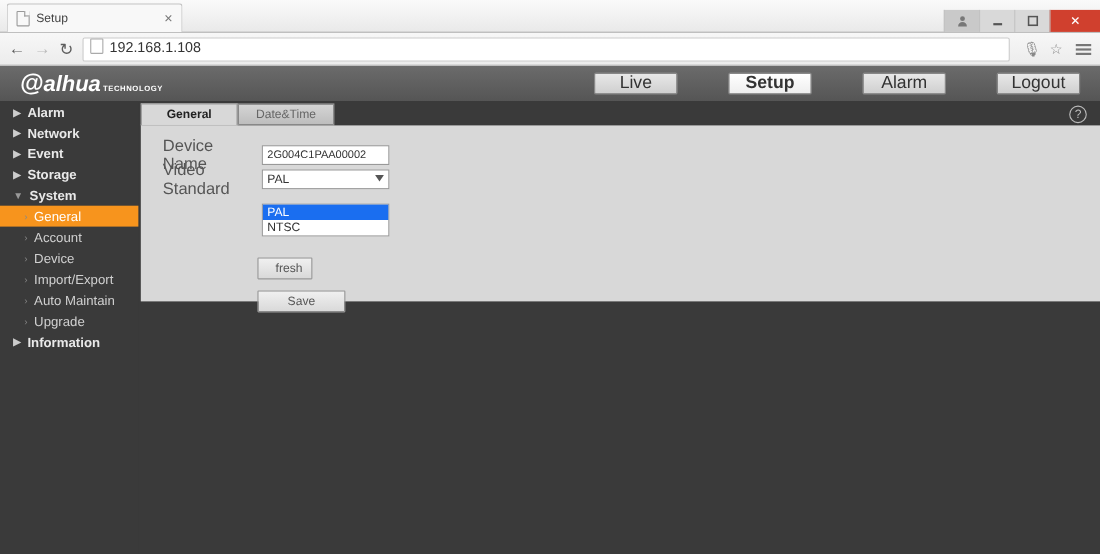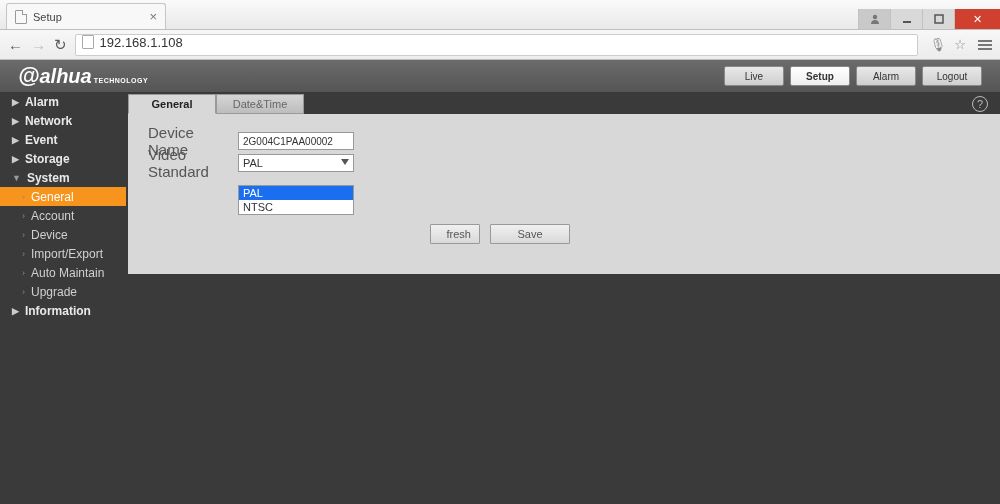--- a/index.html
+++ b/index.html
@@ -24,21 +24,21 @@
   .addr-icons { display:flex; gap:8px; color:#888; font-size:13px; padding:0 4px;}
   .hamburger { display:flex; flex-direction:column; gap:2px; justify-content:center;}
   .hamburger span{ width:14px; height:2px; background:#777;}
 
   
   .app-header { height: 32px; background: linear-gradient(#6b6b6b,#555); display:flex; align-items:center; padding:0 18px; }
   .logo { color:#fff; font-size:20px; font-weight:bold; letter-spacing:0; font-style:italic; display:flex; align-items:baseline;}
   .logo small { font-size:7px; font-style:normal; letter-spacing:0.5px; margin-left:2px;}
   .logo .at { font-size:22px; }
   .top-tabs { margin-left:auto; display:flex; gap:6px; }
-  .top-tab { width:60px; height:20px; background:linear-gradient(#e8e8e8,#cfcfcf); border:1px solid #888; border-radius:2px; font-size:10px; color:#333; display:flex; align-items:center; justify-content:center;}
+  .top-tab { width:76px; height:20px; background:linear-gradient(#e8e8e8,#cfcfcf); border:1px solid #888; border-radius:2px; font-size:16px; color:#333; display:flex; align-items:center; justify-content:center;margin-left:40px;}
   .top-tab.active { background:linear-gradient(#fff,#eee); font-weight:bold;}
 
   
   .main { display:flex; height: calc(504px - 30px - 30px - 32px); }
   .sidebar { width:126px; background:#3a3a3a; }
   .side-item { height:19px; display:flex; align-items:center; padding-left:12px; font-size:12px; color:#e9e9e9; gap:6px; }
   .side-item.section { font-weight:bold; }
   .side-item .chev { font-size:9px; color:#ccc;}
   .side-item.sub { padding-left:22px; color:#d0d0d0; font-weight:normal;}
   .side-item.sub .chev { color:#888;}
@@ -197,20 +197,20 @@
             <span>PAL</span>
             <span class="tri"></span>
           </div>
       </div>
 
       <div class="dropdown">
         <div class="opt hl">PAL</div>
         <div class="opt">NTSC</div>
       </div>
 
-      <div class="btnrow" style="position:absolute; left:32px; top:98px;">
+      <div class="btnrow" style="position:absolute; left:16px; top:98px;flex-direction:column;">
         <div style="width:170px"></div>
         <div class="btn partial">fresh</div>
         <div class="btn">Save</div>
       </div>
     </div>
   </div>
 </div>
 
 </body></html>

